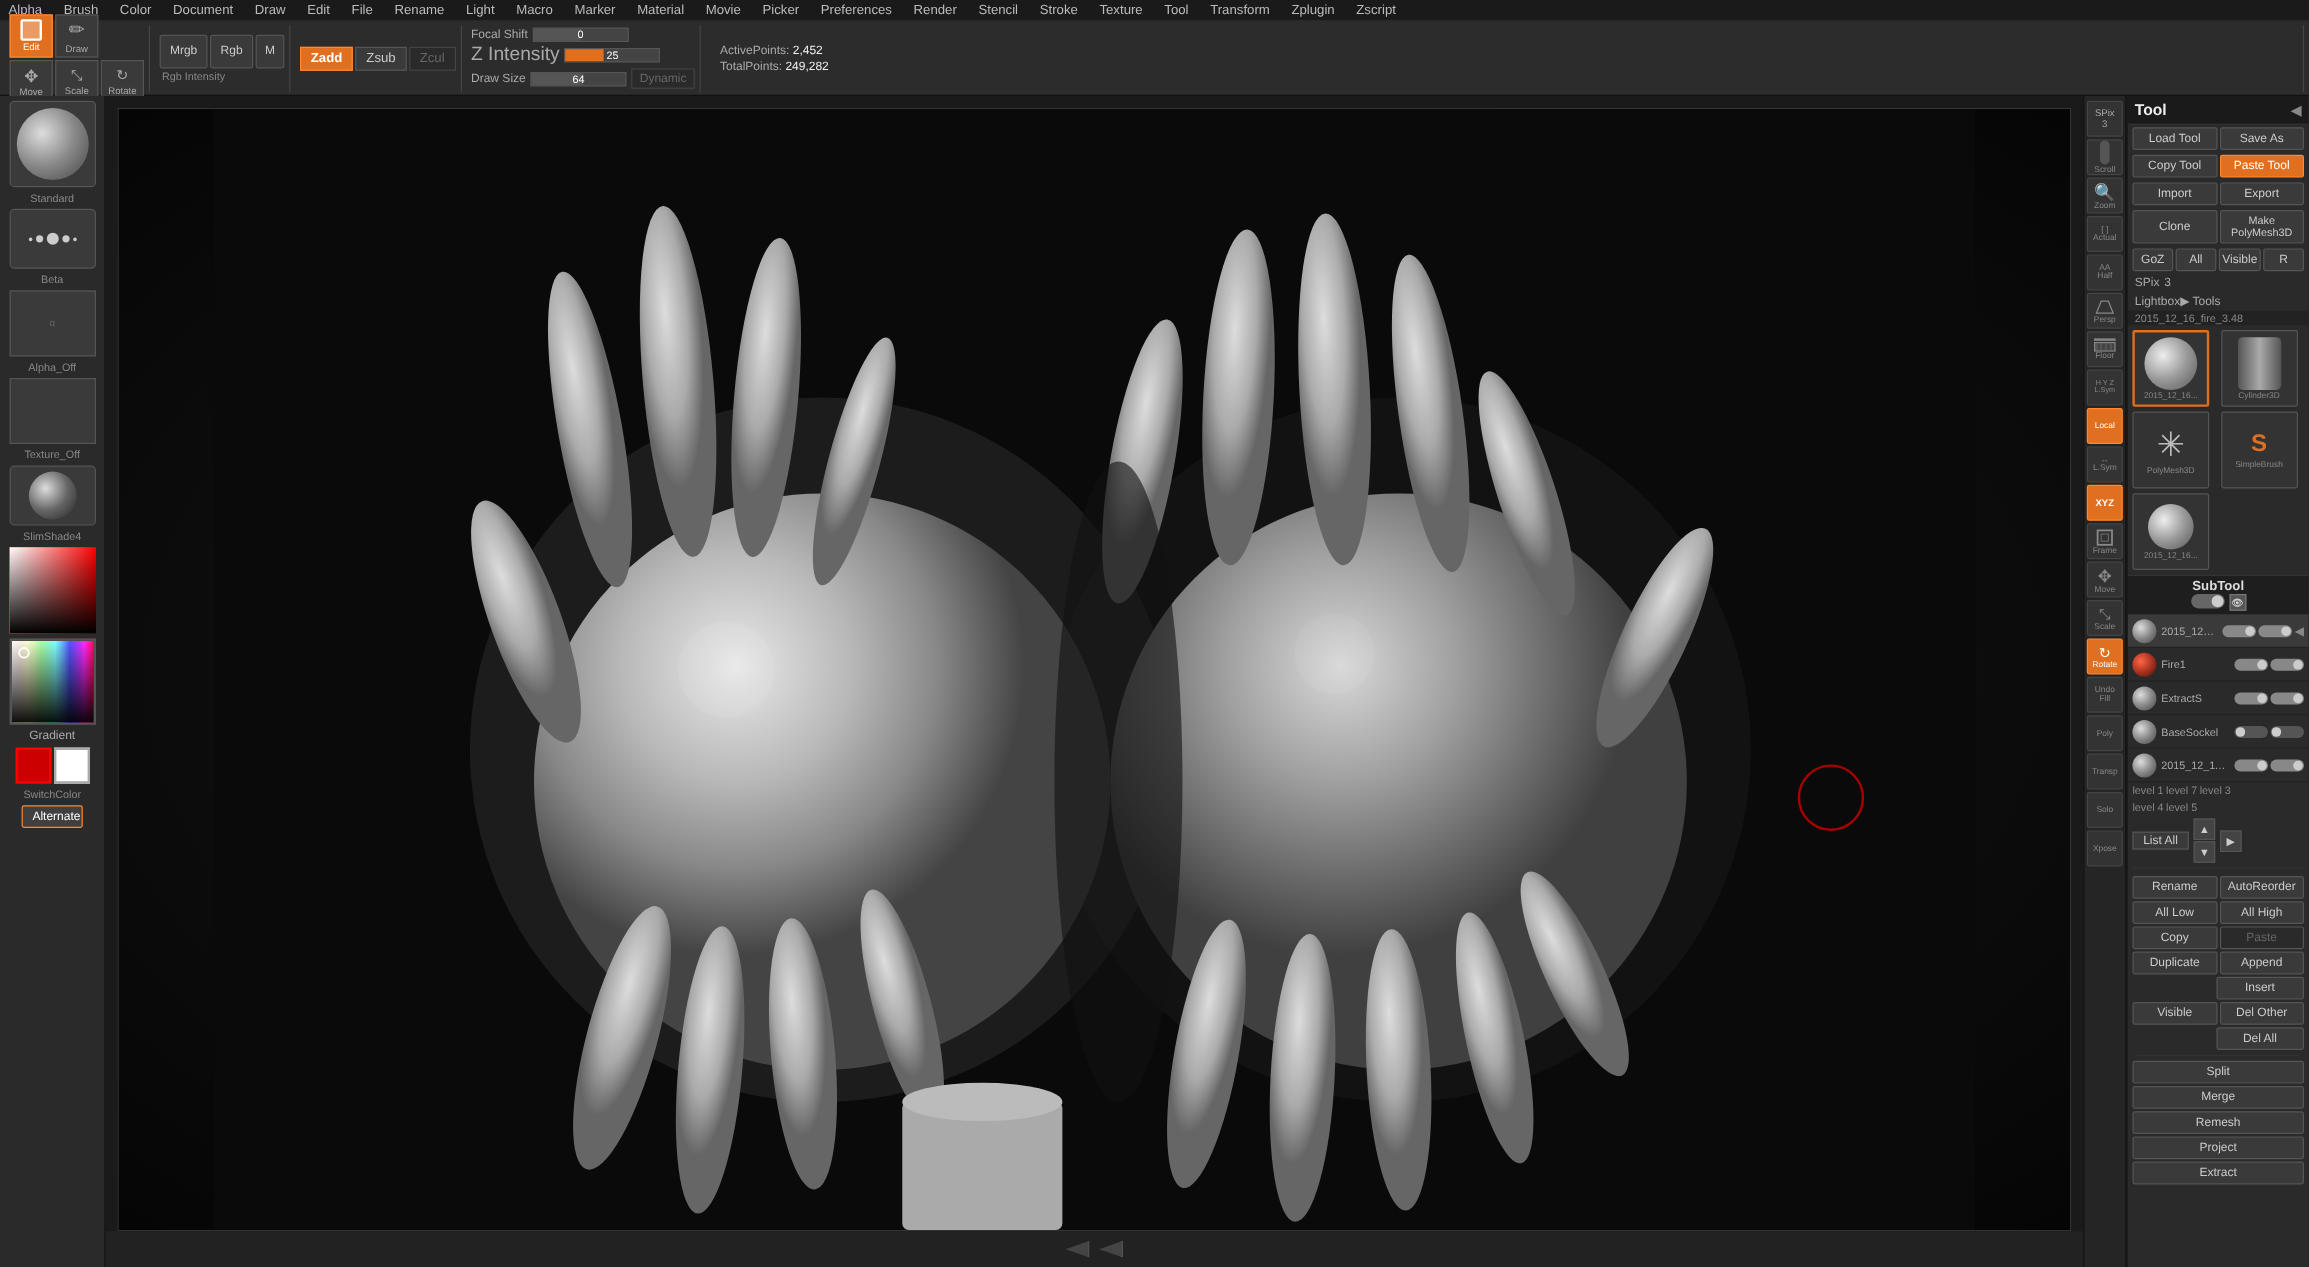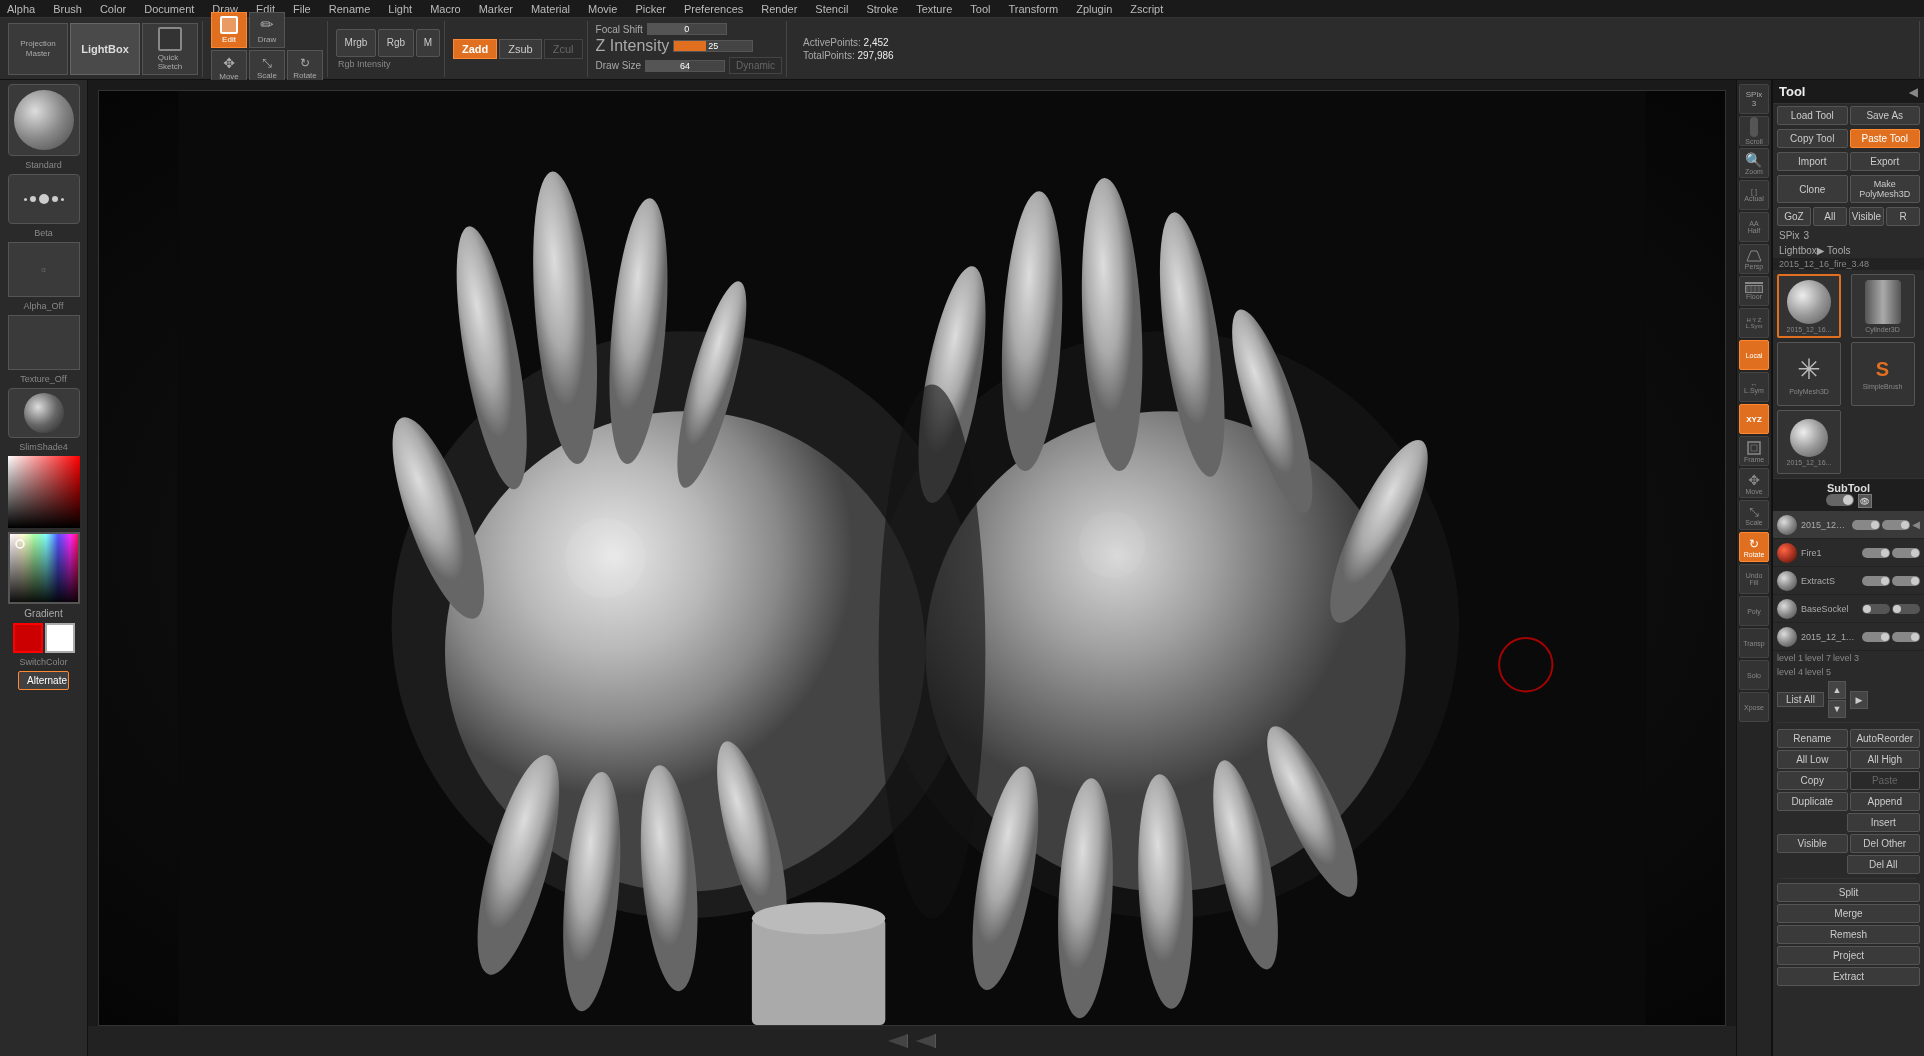--- a/index.html
+++ b/index.html
@@ -673,32 +673,20 @@
   <span class="menu-item">Stencil</span>
   <span class="menu-item">Stroke</span>
   <span class="menu-item">Texture</span>
   <span class="menu-item">Tool</span>
   <span class="menu-item">Transform</span>
   <span class="menu-item">Zplugin</span>
   <span class="menu-item">Zscript</span>
 </div>
 
 <div id="toolbar">
-  <div class="toolbar-section">
-    <div class="proj-master">
-      <div style="font-size:8px;color:#aaa;text-align:center;line-height:1.2;">Projection<br>Master</div>
-    </div>
-    <div class="lightbox-btn">
-      <span>LightBox</span>
-    </div>
-    <div class="quicksketch-btn">
-      <div style="width:24px;height:24px;border:2px solid #888;border-radius:2px;margin-bottom:2px;background:#333;"></div>
-      <span style="font-size:8px;color:#aaa;">Quick<br>Sketch</span>
-    </div>
-  </div>
 
   <div class="toolbar-section">
     <div style="display:flex;flex-direction:column;gap:2px;">
       <div style="display:flex;gap:2px;">
         <button class="toolbar-icon-btn orange">
           <div style="width:18px;height:18px;border:2px solid #fff;border-radius:2px;background:rgba(255,255,255,0.3);"></div>
           <span>Edit</span>
         </button>
         <button class="toolbar-icon-btn">
           <div style="font-size:16px;">✏</div>
@@ -767,21 +755,21 @@
   </div>
 
   <div class="toolbar-section" style="flex:1;">
     <div class="stats-group">
       <div>
         <span>ActivePoints:</span>
         <span style="color:#eee;">2,452</span>
       </div>
       <div>
         <span>TotalPoints:</span>
-        <span style="color:#eee;">297,986</span>
+        <span style="color:#eee;">249,282</span>
       </div>
     </div>
   </div>
 </div>
 
 <div id="main-area">
 
   <div id="left-panel">
     <div class="left-swatch">
       <div class="sphere-preview"></div>

